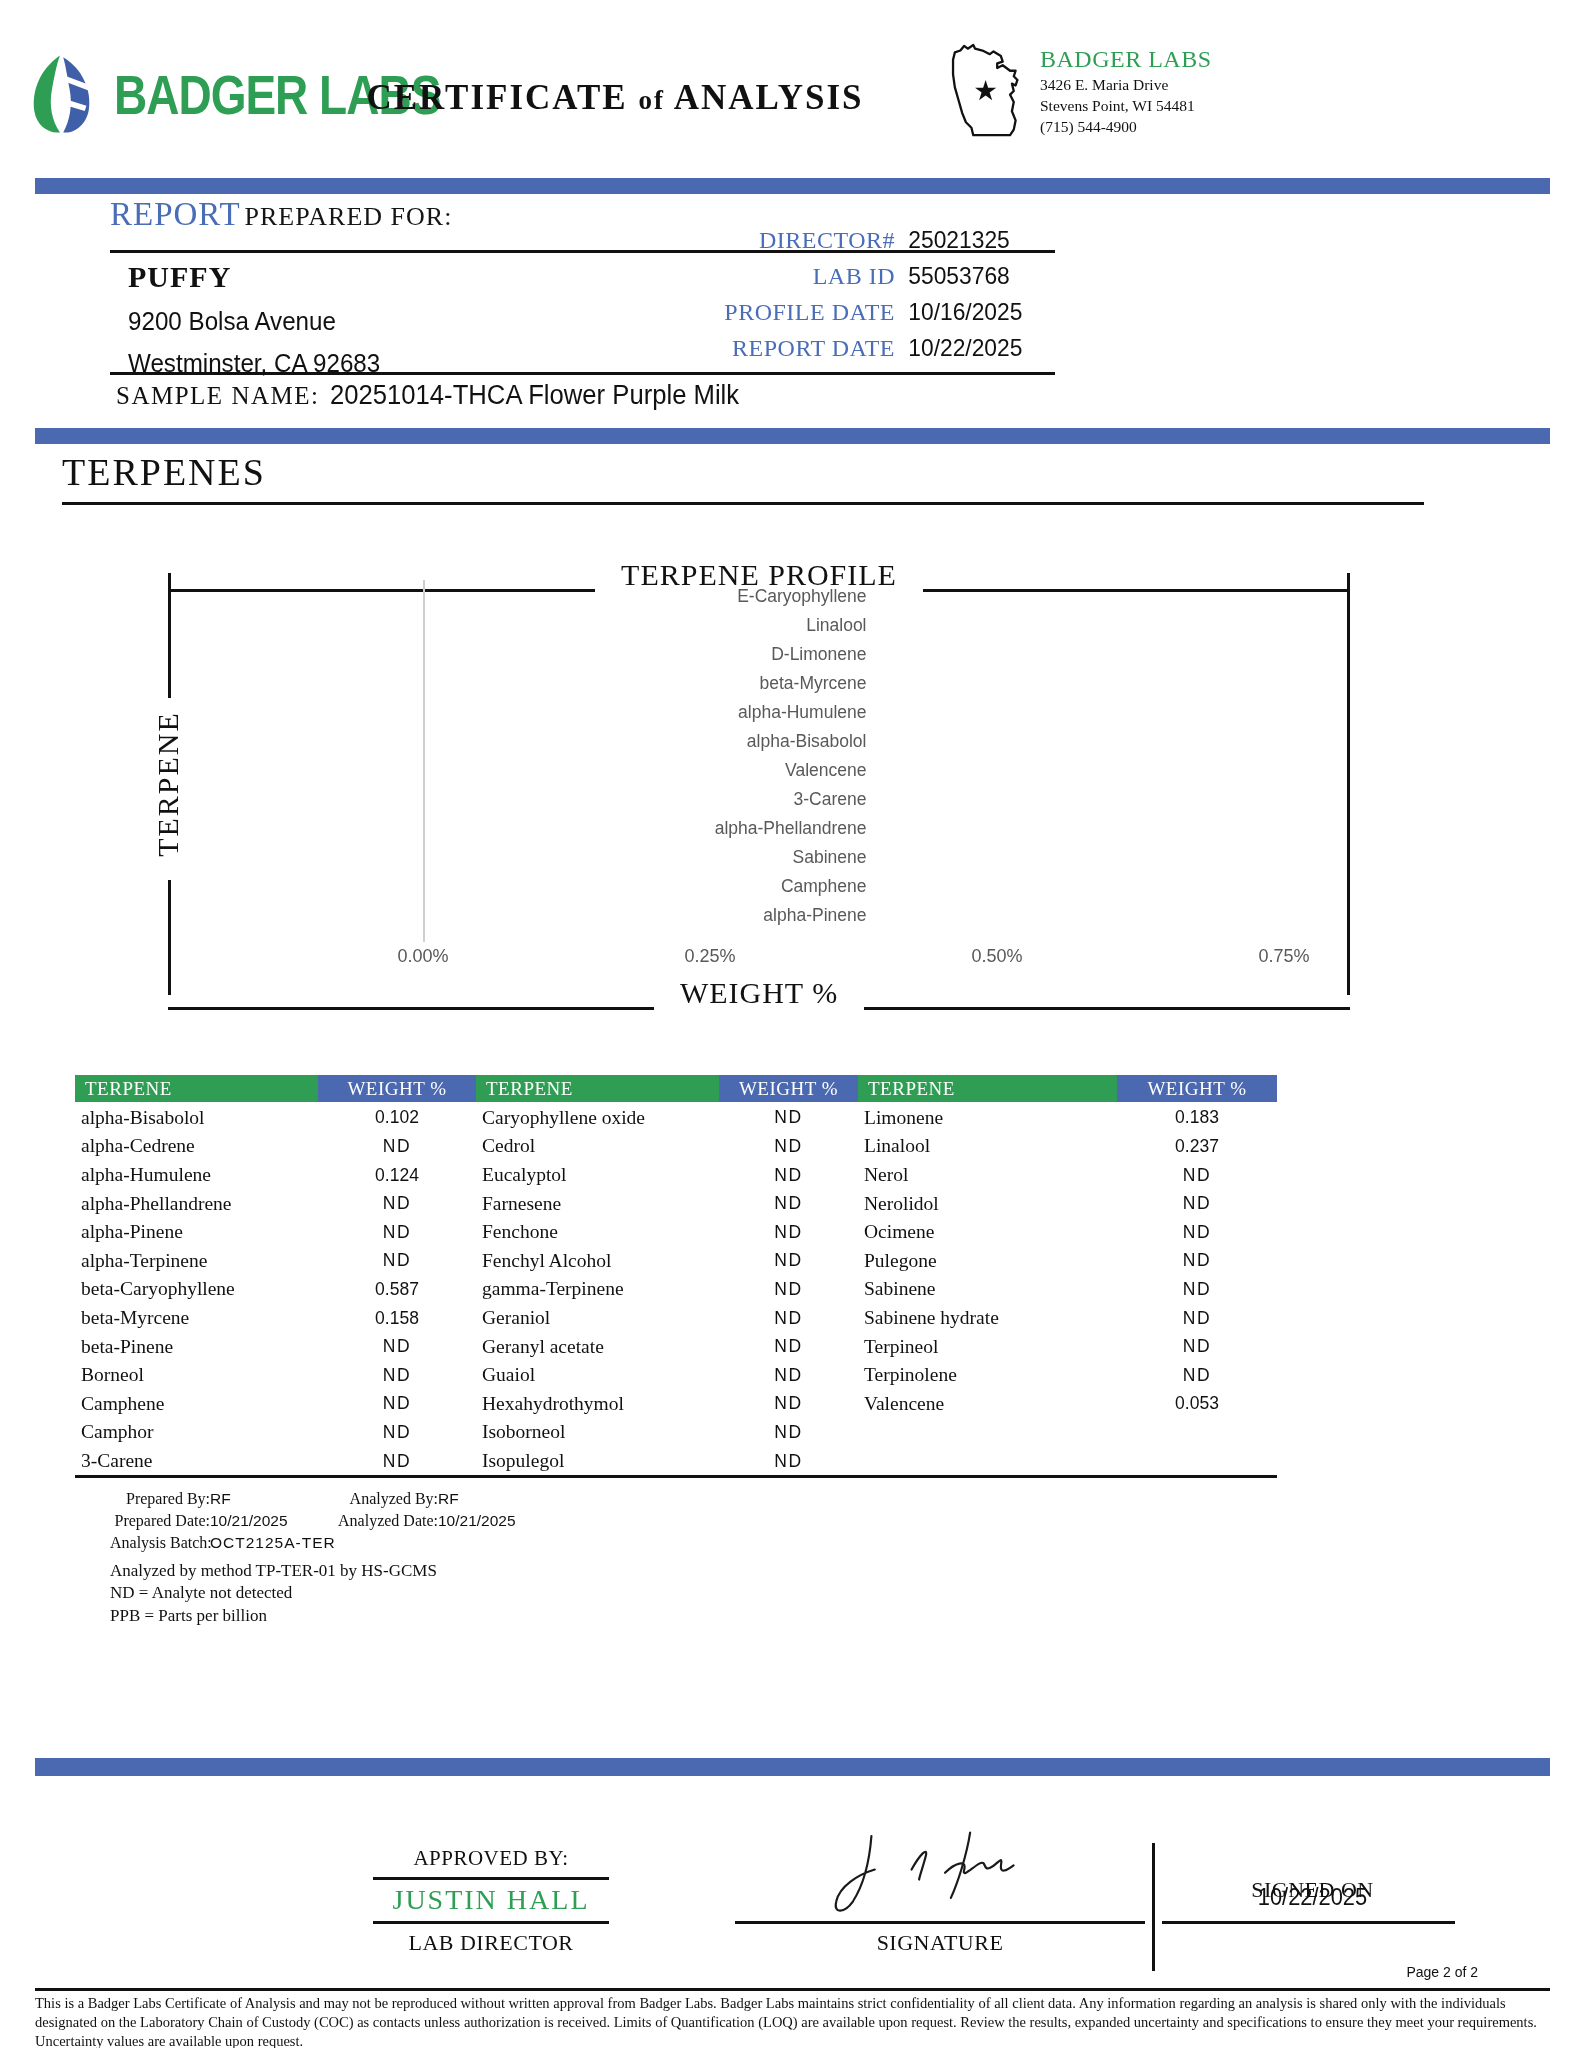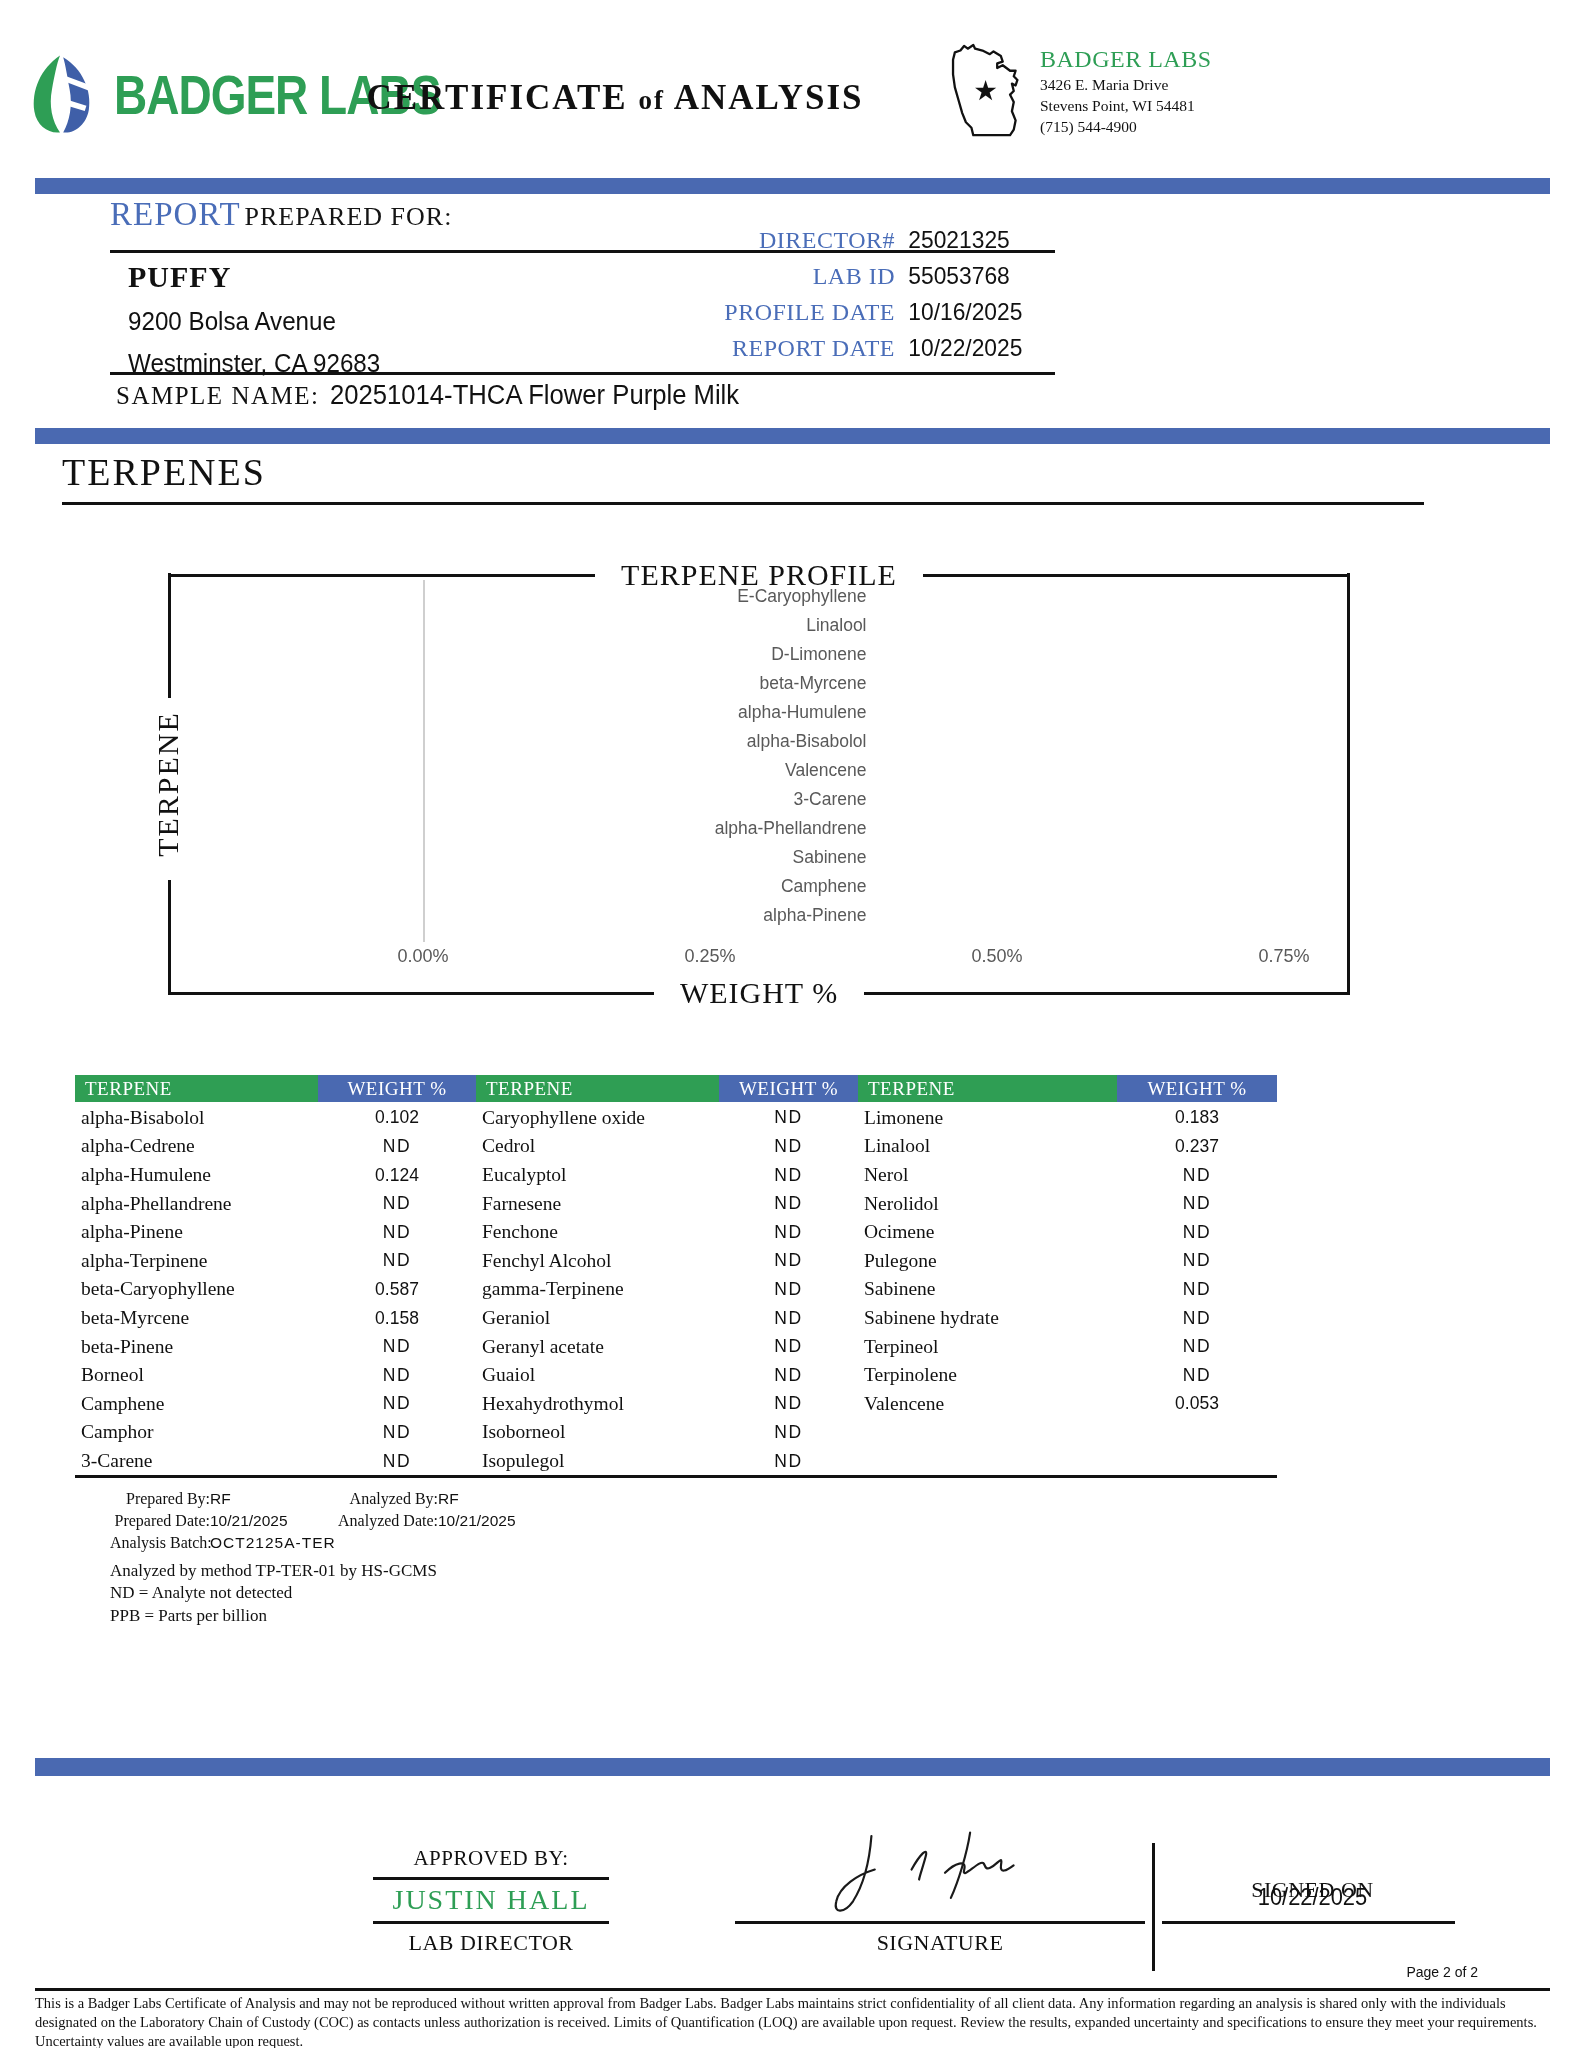--- a/index.html
+++ b/index.html
@@ -42,21 +42,21 @@
   .sample-label{position:absolute;left:116px;top:382px;font-size:25px;letter-spacing:1.5px;}
   .sample-value{position:absolute;left:330px;top:380px;font-family:"Liberation Sans",sans-serif;font-size:27px;
                 transform:scaleX(0.95);transform-origin:left center;white-space:nowrap;}
 
   
   .section-title{position:absolute;left:62px;top:450px;font-size:38px;letter-spacing:2px;}
   #section-rule{left:62px;top:502px;width:1362px;height:3px;}
 
   
   .chart-frame{position:absolute;left:168px;top:558px;width:1182px;height:452px;}
-  .chart-top,.chart-bottom{position:absolute;left:0;right:0;display:flex;align-items:center;gap:26px;}
+  .chart-top,.chart-bottom{position:absolute;left:0;right:0;display:flex;align-items:flex-end;gap:26px;}
   .chart-top{top:0;} .chart-bottom{bottom:0;}
   .frame-line{flex:1;height:3px;background:#111;}
   .chart-title{font-size:30px;letter-spacing:1px;white-space:nowrap;}
   .axis-title-x{font-size:30px;letter-spacing:1px;white-space:nowrap;}
   .frame-right{position:absolute;right:0;top:15px;bottom:15px;width:3px;background:#111;}
   .frame-left-a{position:absolute;left:0;top:15px;height:125px;width:3px;background:#111;}
   .frame-left-b{position:absolute;left:0;bottom:15px;height:115px;width:3px;background:#111;}
   .axis-title-y{position:absolute;left:-17px;top:50%;transform:translateY(-50%) rotate(180deg);
                 writing-mode:vertical-rl;font-size:30px;letter-spacing:2px;}
   .chart-rows{position:absolute;left:20px;right:20px;top:28px;}

